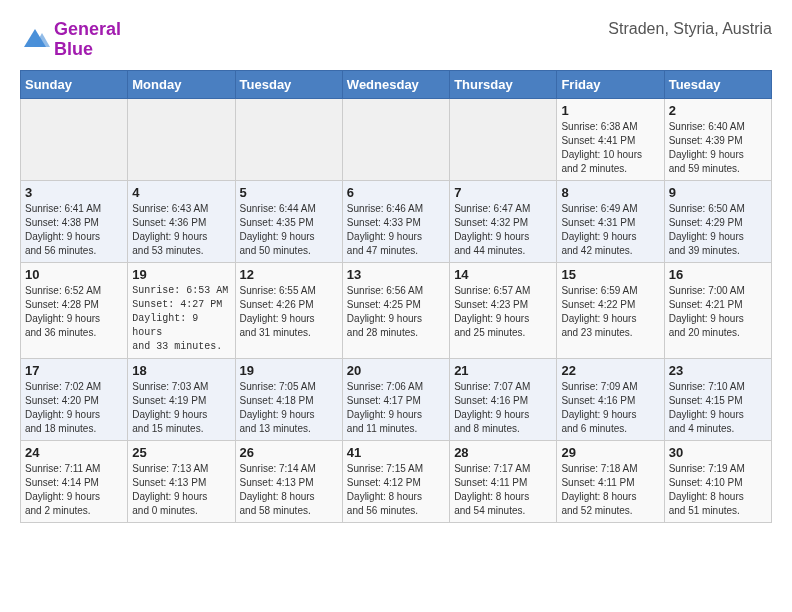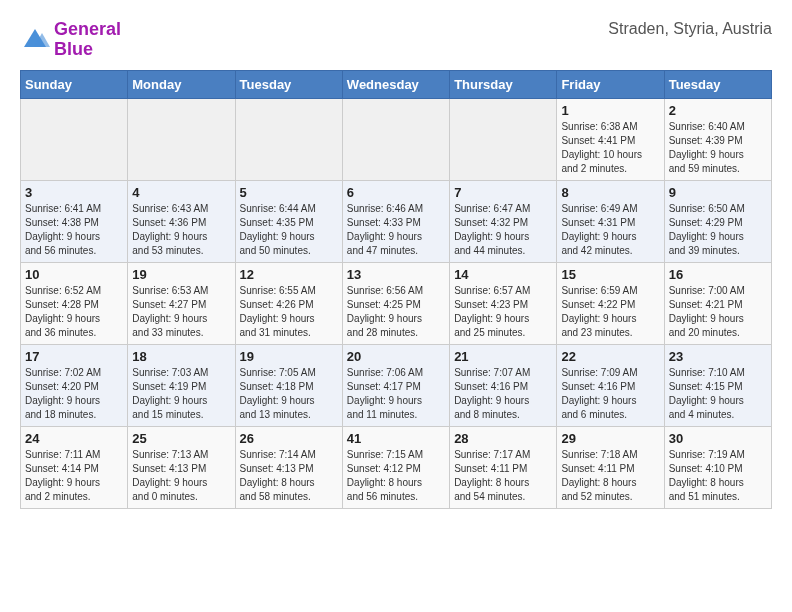--- a/index.html
+++ b/index.html
@@ -199,21 +199,21 @@
       <tr>
         <td>
           <span class="day-num">10</span>
           <div class="day-info" style="white-space: pre-wrap;">Sunrise: 6:52 AM
 Sunset: 4:28 PM
 Daylight: 9 hours
 and 36 minutes.</div>
         </td>
         <td>
           <span class="day-num">19</span>
-          <div class="day-info" style="white-space: pre-wrap;">Sunrise: 6:53 AM
+          <div class="day-info" style="white-space: pre-wrap; font-family: Liberation Mono, monospace;">Sunrise: 6:53 AM
 Sunset: 4:27 PM
 Daylight: 9 hours
 and 33 minutes.</div>
         </td>
         <td>
           <span class="day-num">12</span>
           <div class="day-info" style="white-space: pre-wrap;">Sunrise: 6:55 AM
 Sunset: 4:26 PM
 Daylight: 9 hours
 and 31 minutes.</div>

